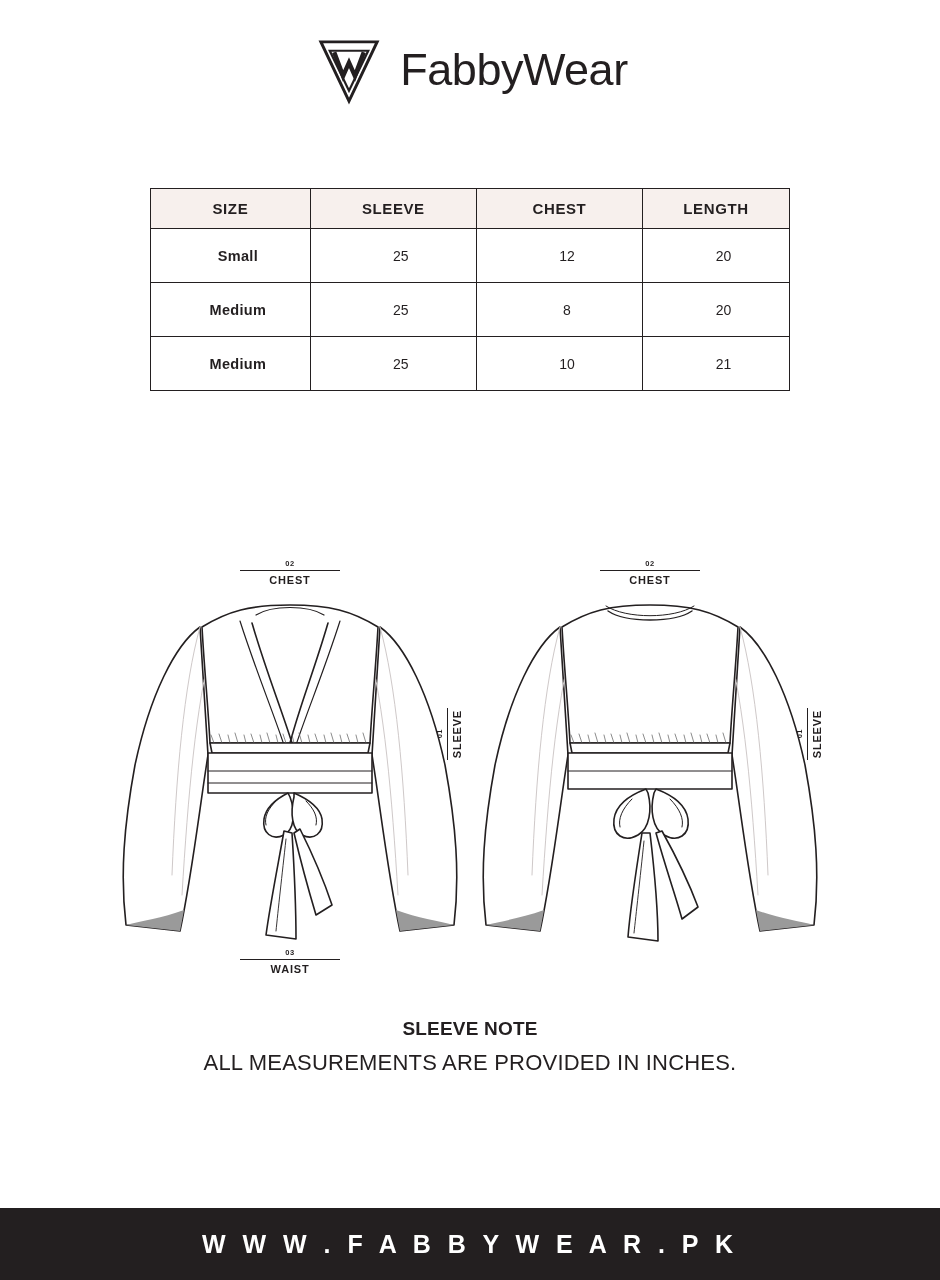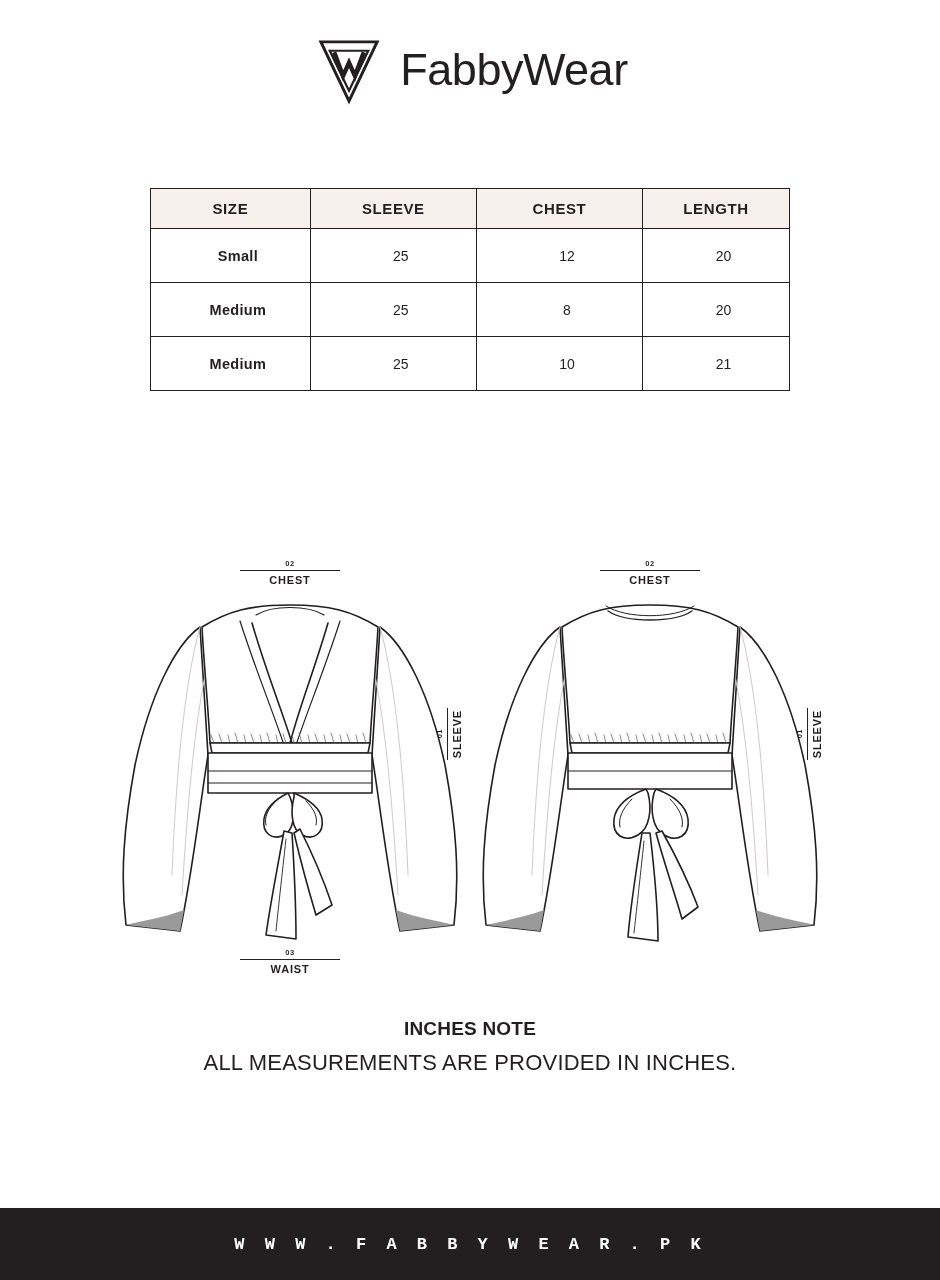--- a/index.html
+++ b/index.html
@@ -168,24 +168,23 @@
     bottom: 0;
     width: 940px;
     height: 72px;
     background: #231f20;
     display: flex;
     align-items: center;
     justify-content: center;
   }
   .footer-text {
     color: #ffffff;
-    font-size: 17px;
+    font-size: 25px;
     font-weight: bold;
     letter-spacing: 5px;
-    font-family: Liberation Mono, monospace;
   }
 </style>
 </head>
 <body>
 
 <div class="logo-block">
   <svg class="logo-mark" viewBox="0 0 100 100">
     <polygon points="12,12 88,12 50,92" fill="none" stroke="#231f20" stroke-width="4"></polygon>
     <polygon points="24,24 76,24 50,78" fill="none" stroke="#231f20" stroke-width="3"></polygon>
     <path d="M30 26 L42 58 L50 40 L58 58 L70 26" fill="none" stroke="#231f20" stroke-width="6" stroke-linejoin="miter"></path>
@@ -386,19 +385,19 @@
 
         <path d="M202,258 C196,296 190,336 188,362 L218,366 C218,330 214,292 210,258 Z"></path>
         <path d="M216,258 C226,294 236,322 242,344 L258,332 C246,300 232,274 222,256 Z"></path>
         <path d="M204,266 C200,304 196,340 194,358" fill="none" stroke-width="0.9"></path>
       </g>
     </svg>
   </div>
 </div>
 
 <div class="note">
-  <div class="note-title">INCHES NOTE</div>
+  <div class="note-title">SLEEVE NOTE</div>
   <div class="note-sub">ALL MEASUREMENTS ARE PROVIDED IN INCHES.</div>
 </div>
 
 <div class="footer">
   <div class="footer-text">W W W . F A B B Y W E A R . P K</div>
 </div>
 
 </body></html>

